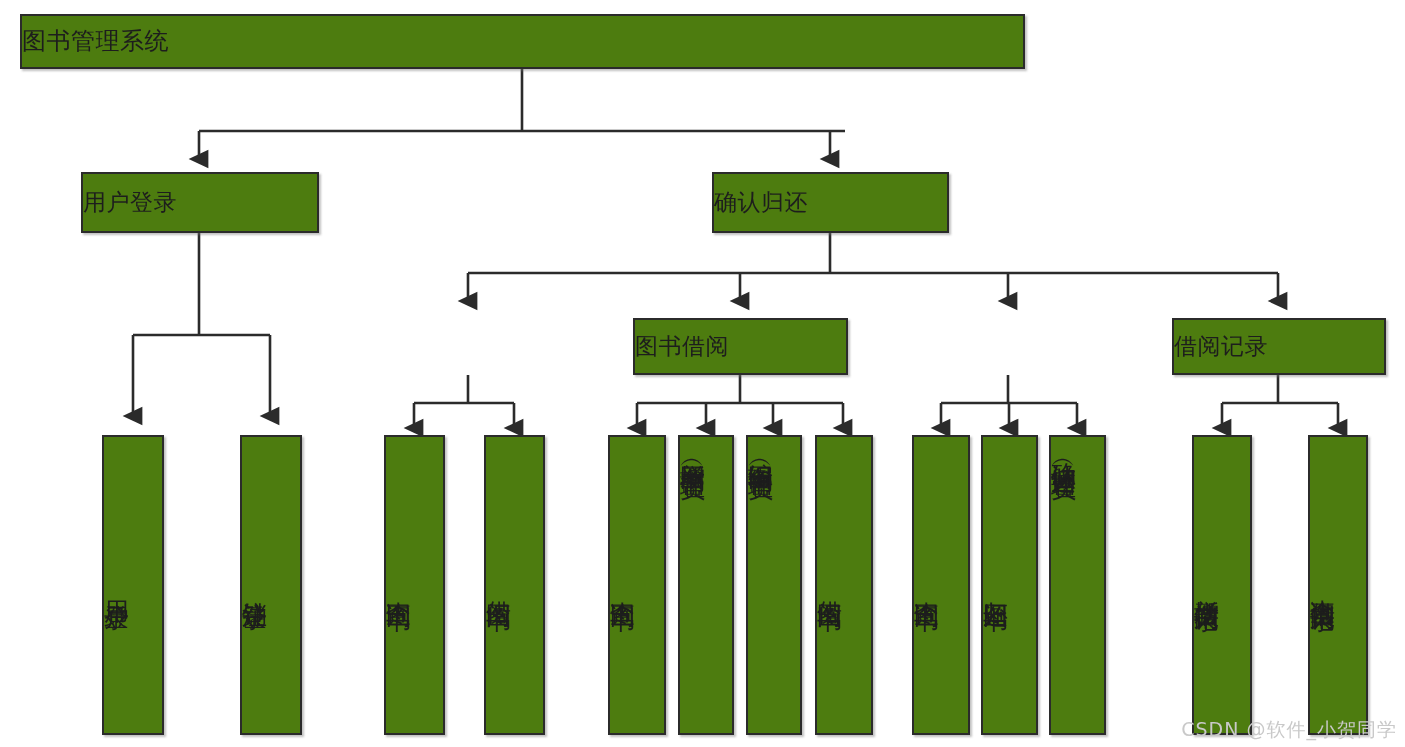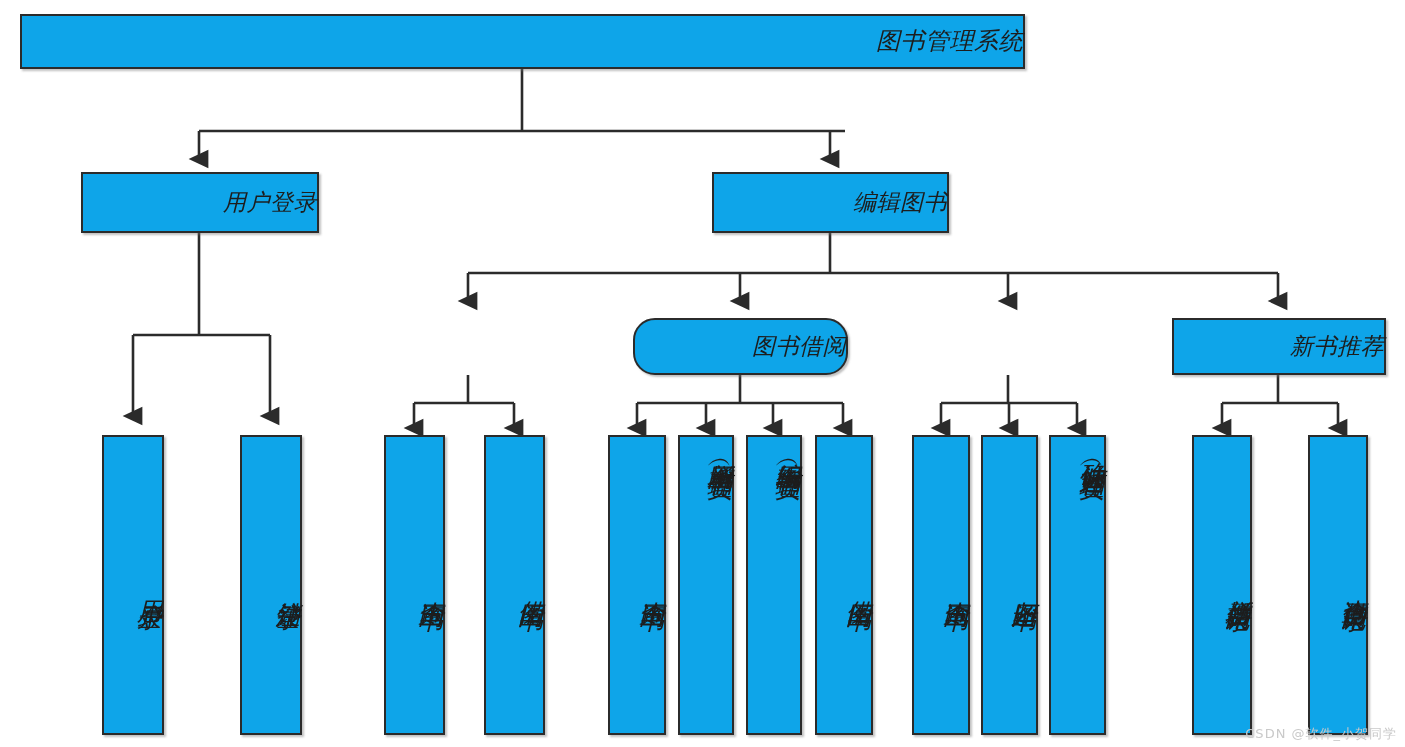--- a/index.html
+++ b/index.html
@@ -22,28 +22,27 @@
     position: absolute;
     left: 0;
     top: 0;
     width: 1405px;
     height: 747px;
     pointer-events: none;
   }
   .node-box {
     position: absolute;
     box-sizing: border-box;
-    background: #0ea5e9;
+    background: #4d7c0f;
     border: 2.2px solid #2b2b2b;
     box-shadow: 2px 2px 2px rgba(120,120,120,0.45);
     display: flex;
     align-items: center;
-    justify-content: flex-end;
+    justify-content: flex-start;
     color: #1d1d1d;
-    font-style: italic;
   }
   .node-label {
     display: block;
     text-align: center;
     line-height: 1.02;
     letter-spacing: 0.5px;
     white-space: nowrap;
   }
   
   .node-h .node-label {
@@ -66,21 +65,21 @@
     white-space: nowrap;
   }
   .node-v.leaf-center {
     align-items: center;
     padding-top: 0;
   }
   #watermark {
     position: absolute;
     right: 8px;
     bottom: 4px;
-    font-size: 13px;
+    font-size: 19px;
     color: #c9c9c9;
     letter-spacing: 1px;
     white-space: nowrap;
     user-select: none;
   }
 </style>
 </head>
 <body>
 
 <div id="diagram-canvas">
@@ -136,28 +135,28 @@
   </svg>
 
   <div class="node-box node-h node-root" style="left:20px; top:14px; width:1005px; height:55px;">
     <span class="node-label">图书管理系统</span>
   </div>
 
   <div class="node-box node-h" style="left:81px; top:172px; width:238px; height:61px;">
     <span class="node-label">用户登录</span>
   </div>
   <div class="node-box node-h" style="left:712px; top:172px; width:237px; height:61px;">
-    <span class="node-label">编辑图书</span>
-  </div>
-
-  <div class="node-box node-h" style="left:633px; top:318px; width:215px; height:57px;border-radius:22px;">
+    <span class="node-label">确认归还</span>
+  </div>
+
+  <div class="node-box node-h" style="left:633px; top:318px; width:215px; height:57px;">
     <span class="node-label">图书借阅</span>
   </div>
   <div class="node-box node-h" style="left:1172px; top:318px; width:214px; height:57px;">
-    <span class="node-label">新书推荐</span>
+    <span class="node-label">借阅记录</span>
   </div>
 
   <div class="node-box node-v leaf-center" style="left:102px; top:435px; width:62px; height:300px;">
     <span class="node-label">用户登录</span>
   </div>
   <div class="node-box node-v leaf-center" style="left:240px; top:435px; width:62px; height:300px;">
     <span class="node-label">注销登录</span>
   </div>
 
   <div class="node-box node-v leaf-center" style="left:384px; top:435px; width:61px; height:300px;">

